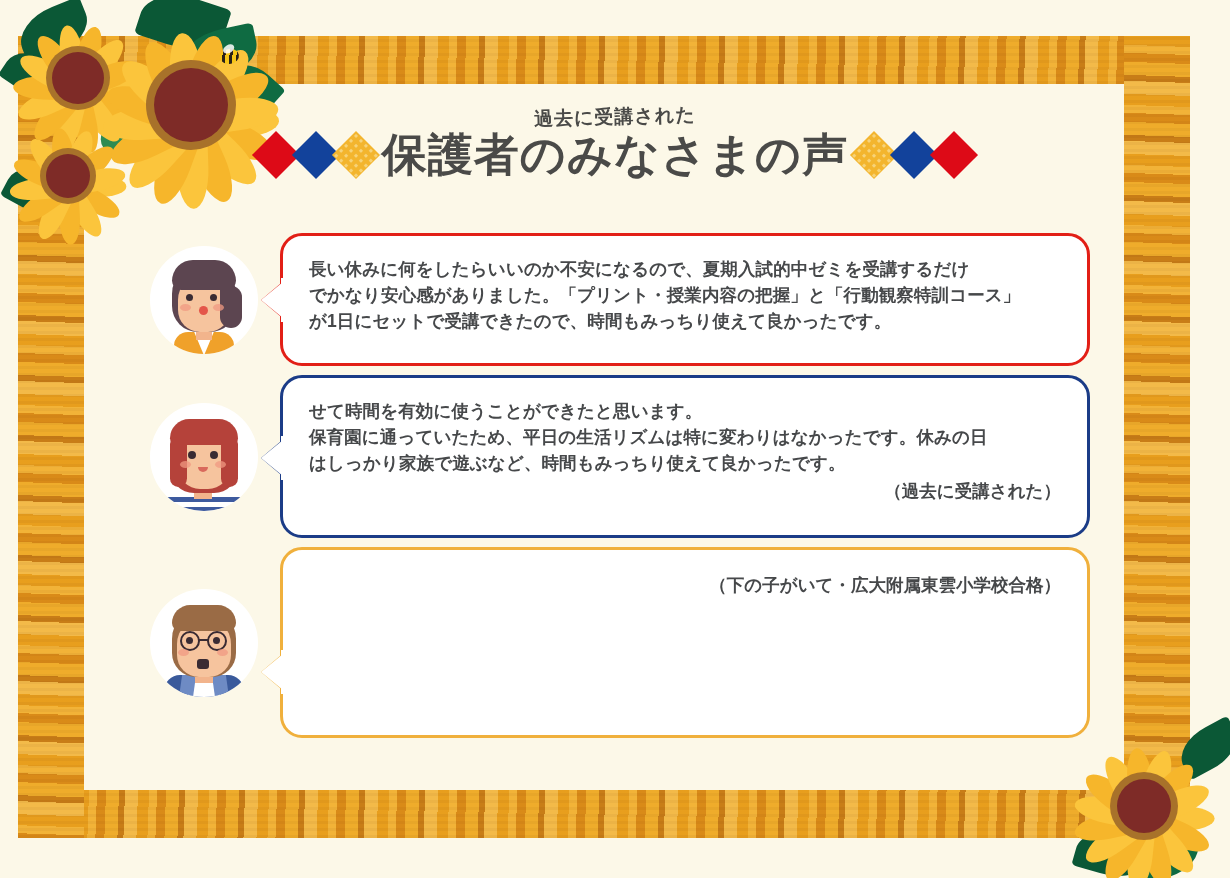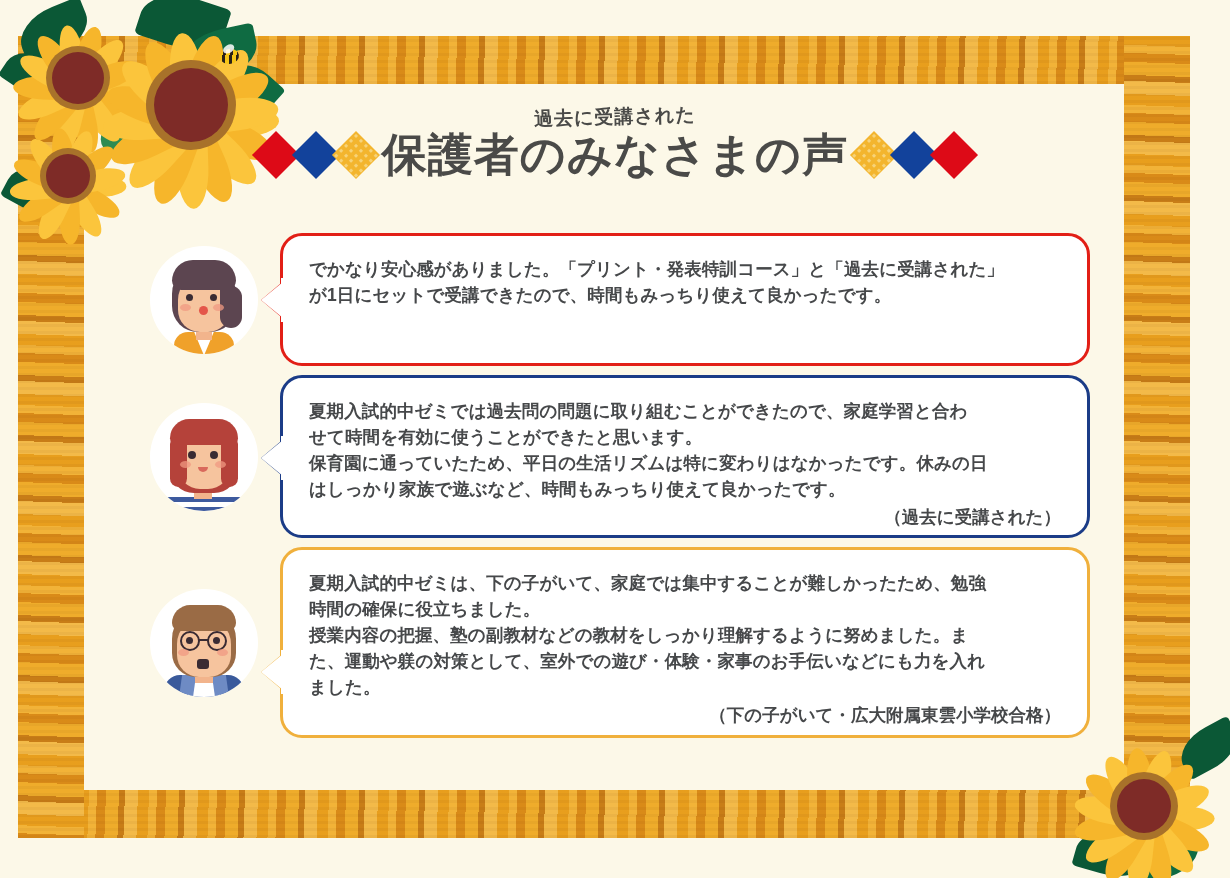--- a/index.html
+++ b/index.html
@@ -224,21 +224,22 @@
       <div class="av-part" style="left:63px;top:58px;width:11px;height:7px;background:#F09A82;border-radius:50%;opacity:.75;"></div>
       <div class="av-part" style="left:49px;top:60px;width:9px;height:9px;background:#E4564A;border-radius:50%;"></div>
     </div>
     <div class="bubble red" style="width:810px;height:133px;">
       <div class="tail-sh" style="top:42px;">
         <div style="position:absolute;left:0;top:0;width:26px;height:44px;background:#E21F16;clip-path:polygon(100% 0,0 50%,100% 100%);"></div>
         <div style="position:absolute;left:0;top:4px;width:22px;height:36px;background:#FFFFFF;clip-path:polygon(100% 0,0 50%,100% 100%);"></div>
         <div style="position:absolute;left:20px;top:0;width:8px;height:44px;background:#FFFFFF;"></div>
       </div>
       <div class="b-text">
-        <p>でかなり安心感がありました。「プリント・発表特訓コース」と「過去に受講された」</p>
+        <p>長い休みに何をしたらいいのか不安になるので、夏期入試的中ゼミを受講するだけ</p>
+        <p>でかなり安心感がありました。「プリント・授業内容の把握」と「行動観察特訓コース」</p>
         <p>が1日にセットで受講できたので、時間もみっちり使えて良かったです。</p>
       </div>
     </div>
   </div>
 
   <div class="t-row" style="left:150px;top:375px;width:940px;height:163px;">
     <div class="avatar" style="margin-right:22px;">
       <div class="av-part" style="left:16px;top:88px;width:76px;height:28px;background:#FFFFFF;border-radius:18px 18px 0 0;"></div>
       <div class="av-part" style="left:16px;top:94px;width:76px;height:5px;background:#3D5A9E;"></div>
       <div class="av-part" style="left:16px;top:104px;width:76px;height:5px;background:#3D5A9E;"></div>
@@ -254,21 +255,20 @@
       <div class="av-part" style="left:65px;top:58px;width:11px;height:7px;background:#F09A82;border-radius:50%;opacity:.75;"></div>
       <div class="av-part" style="left:48px;top:64px;width:10px;height:5px;background:#D9695C;border-radius:0 0 6px 6px;"></div>
     </div>
     <div class="bubble blue" style="width:810px;height:163px;">
       <div class="tail-sh" style="top:58px;">
         <div style="position:absolute;left:0;top:0;width:26px;height:44px;background:#1B3C87;clip-path:polygon(100% 0,0 50%,100% 100%);"></div>
         <div style="position:absolute;left:0;top:4px;width:22px;height:36px;background:#FFFFFF;clip-path:polygon(100% 0,0 50%,100% 100%);"></div>
         <div style="position:absolute;left:20px;top:0;width:8px;height:44px;background:#FFFFFF;"></div>
       </div>
       <div class="b-text">
-        <p>夏期入試的中ゼミでは過去問の問題に取り組むことができたので、家庭学習と合わ</p>
         <p>せて時間を有効に使うことができたと思います。</p>
         <p>保育園に通っていたため、平日の生活リズムは特に変わりはなかったです。休みの日</p>
         <p>はしっかり家族で遊ぶなど、時間もみっちり使えて良かったです。</p>
       </div>
       <div class="b-credit">（過去に受講された）</div>
     </div>
   </div>
 
   <div class="t-row" style="left:150px;top:547px;width:940px;height:191px;">
     <div class="avatar" style="margin-right:22px;">
@@ -288,24 +288,17 @@
       <div class="av-part" style="left:28px;top:60px;width:11px;height:7px;background:#F09A82;border-radius:50%;opacity:.75;"></div>
       <div class="av-part" style="left:67px;top:60px;width:11px;height:7px;background:#F09A82;border-radius:50%;opacity:.75;"></div>
       <div class="av-part" style="left:47px;top:70px;width:12px;height:10px;background:#3A2B33;border-radius:3px;"></div>
     </div>
     <div class="bubble yel" style="width:810px;height:191px;">
       <div class="tail-sh" style="top:100px;">
         <div style="position:absolute;left:0;top:0;width:26px;height:44px;background:#F0B03C;clip-path:polygon(100% 0,0 50%,100% 100%);"></div>
         <div style="position:absolute;left:0;top:4px;width:22px;height:36px;background:#FFFFFF;clip-path:polygon(100% 0,0 50%,100% 100%);"></div>
         <div style="position:absolute;left:20px;top:0;width:8px;height:44px;background:#FFFFFF;"></div>
       </div>
-      <div class="b-text">
-        <p>夏期入試的中ゼミは、下の子がいて、家庭では集中することが難しかったため、勉強</p>
-        <p>時間の確保に役立ちました。</p>
-        <p>授業内容の把握、塾の副教材などの教材をしっかり理解するように努めました。ま</p>
-        <p>た、運動や躾の対策として、室外での遊び・体験・家事のお手伝いなどにも力を入れ</p>
-        <p>ました。</p>
-      </div>
       <div class="b-credit">（下の子がいて・広大附属東雲小学校合格）</div>
     </div>
   </div>
 
 </div>
 
 </body></html>

